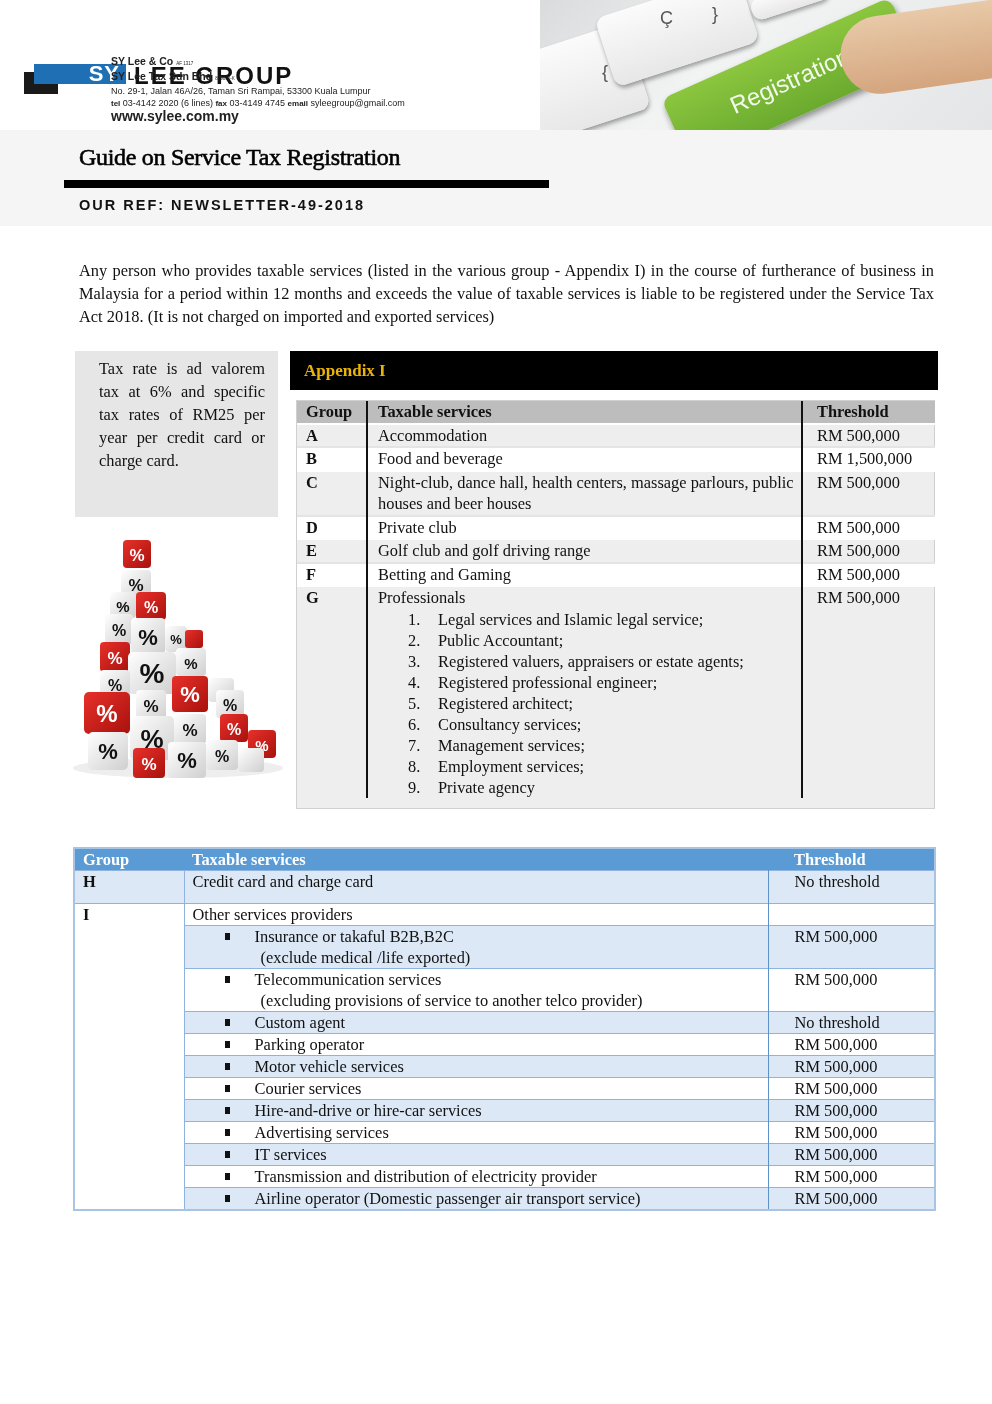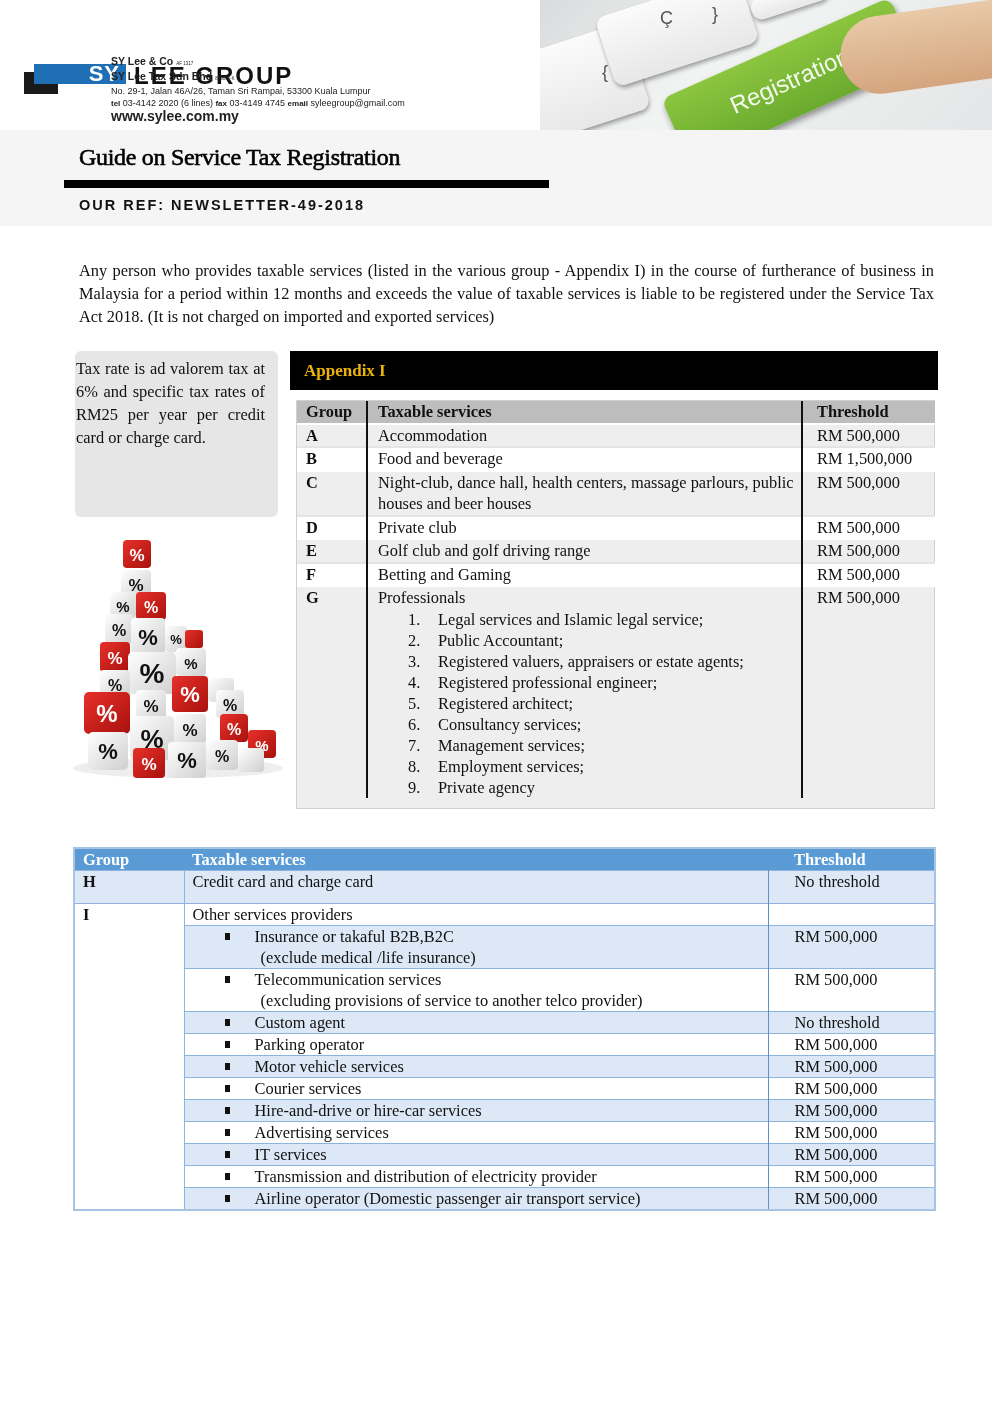--- a/index.html
+++ b/index.html
@@ -44,21 +44,21 @@
   .title-rule { position: absolute; left: 64px; top: 50px; width: 485px; height: 8px; background: #000; }
   .ref { position: absolute; left: 79px; top: 67px; font-family: Liberation Sans, sans-serif; font-weight: bold;
     font-size: 14.5px; letter-spacing: 2px; color: #111; }
 
   
   .intro { position: absolute; left: 79px; top: 259px; width: 855px; font-size: 16.4px; line-height: 23px;
     text-align: justify; color: #111; }
 
   
   .side-note { position: absolute; left: 75px; top: 351px; width: 203px; height: 166px; background: #e6e6e6;
-    padding: 6px 13px 0 1px; font-size: 16.4px; line-height: 23px; text-align: justify; text-align-last: left; color: #111; border-radius: 6px; }
+    padding: 6px 13px 0 24px; font-size: 16.4px; line-height: 23px; text-align: justify; text-align-last: left; color: #111; }
 
   .dice { position: absolute; left: 48px; top: 530px; width: 240px; height: 255px; }
 
   
   .appendix-header { position: absolute; left: 290px; top: 351px; width: 648px; height: 39px; background: #000;
     color: #eab308; font-weight: bold; font-size: 17px; line-height: 39px; padding-left: 14px; }
   .appendix-box { position: absolute; left: 296px; top: 400px; width: 639px; height: 409px; background: #eeeeee;
     border: 1px solid #d0d0d0; }
   table.appx { position: absolute; left: 0; top: 0; width: 638px; border-collapse: collapse; font-size: 16.4px; line-height: 21.5px; }
   table.appx th { background: #bdbdbd; text-align: left; font-weight: bold; padding: 0 0 0 9px; height: 22px; }
@@ -304,21 +304,21 @@
       <td class="t">No threshold</td>
     </tr>
     <tr class="white">
       <td class="g white" rowspan="12">I</td>
       <td class="s">Other services providers</td>
       <td class="t"></td>
     </tr>
     <tr class="blue">
       <td class="s">
         <div><span class="bullet"></span><span>Insurance or takaful B2B,B2C</span></div>
-        <div class="subnote">(exclude medical /life insurance)</div>
+        <div class="subnote">(exclude medical /life exported)</div>
       </td>
       <td class="t">RM 500,000</td>
     </tr>
     <tr class="white">
       <td class="s">
         <div><span class="bullet"></span><span>Telecommunication services</span></div>
         <div class="subnote">(excluding provisions of service to another telco provider)</div>
       </td>
       <td class="t">RM 500,000</td>
     </tr>

